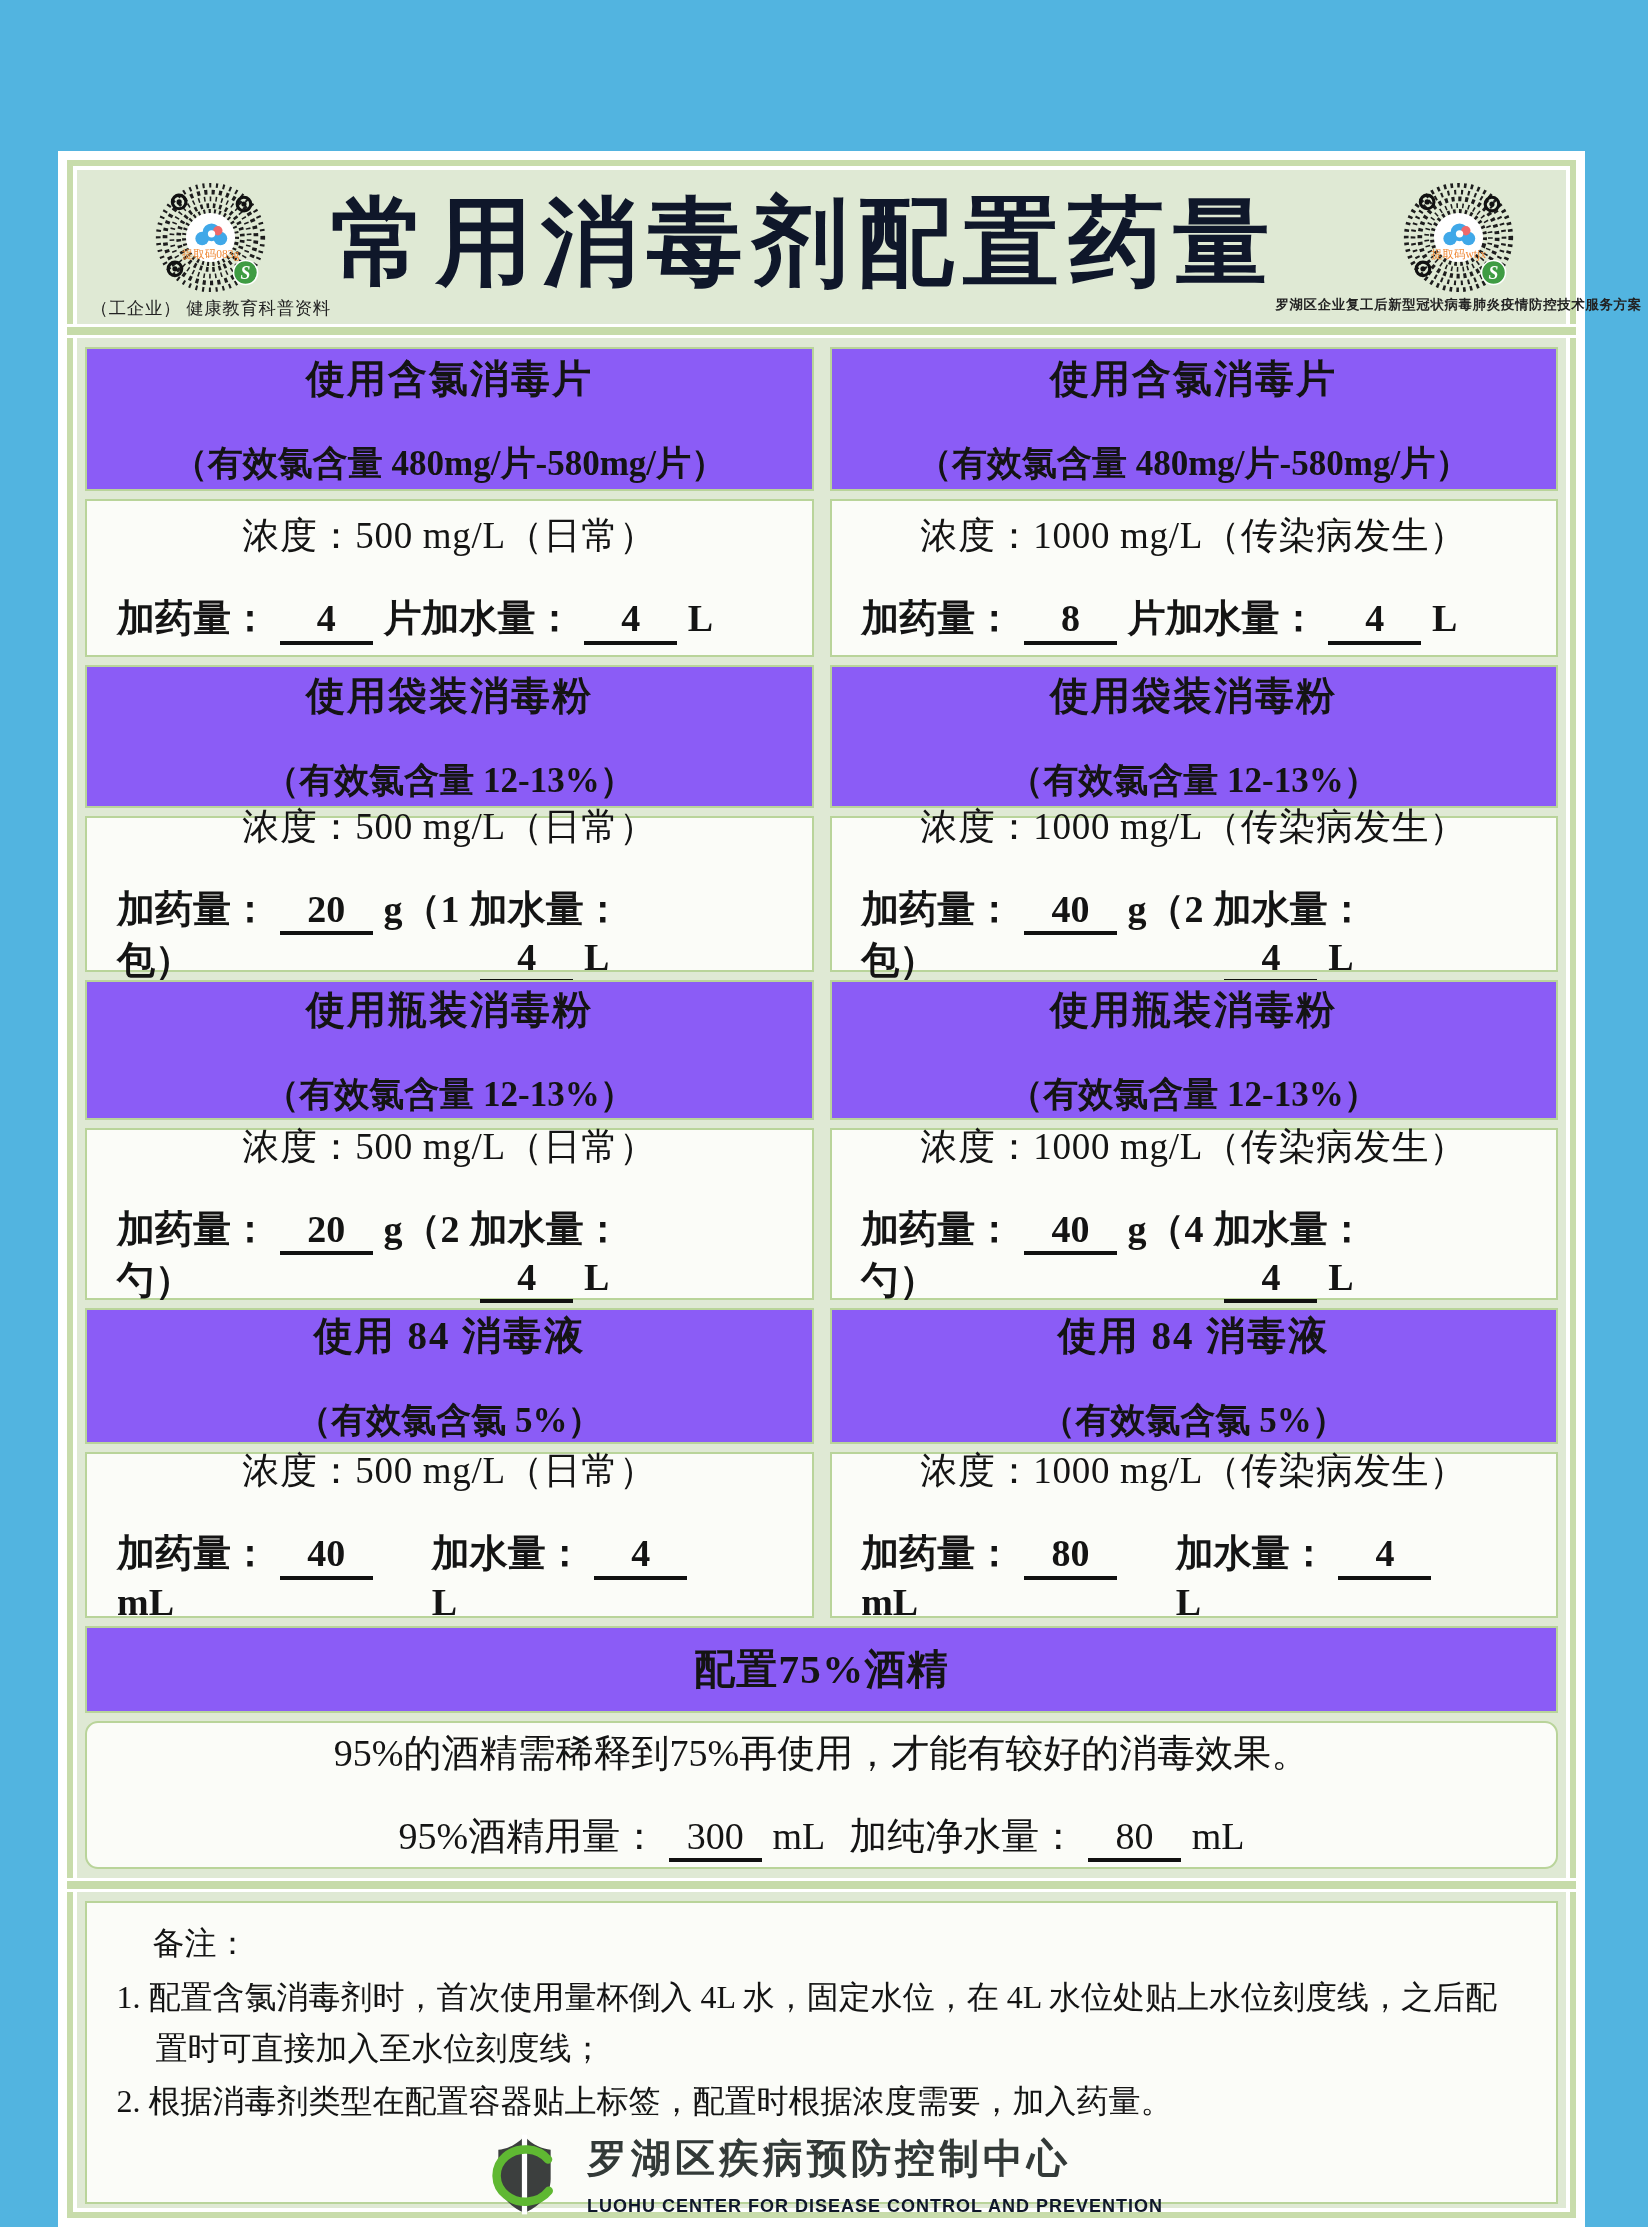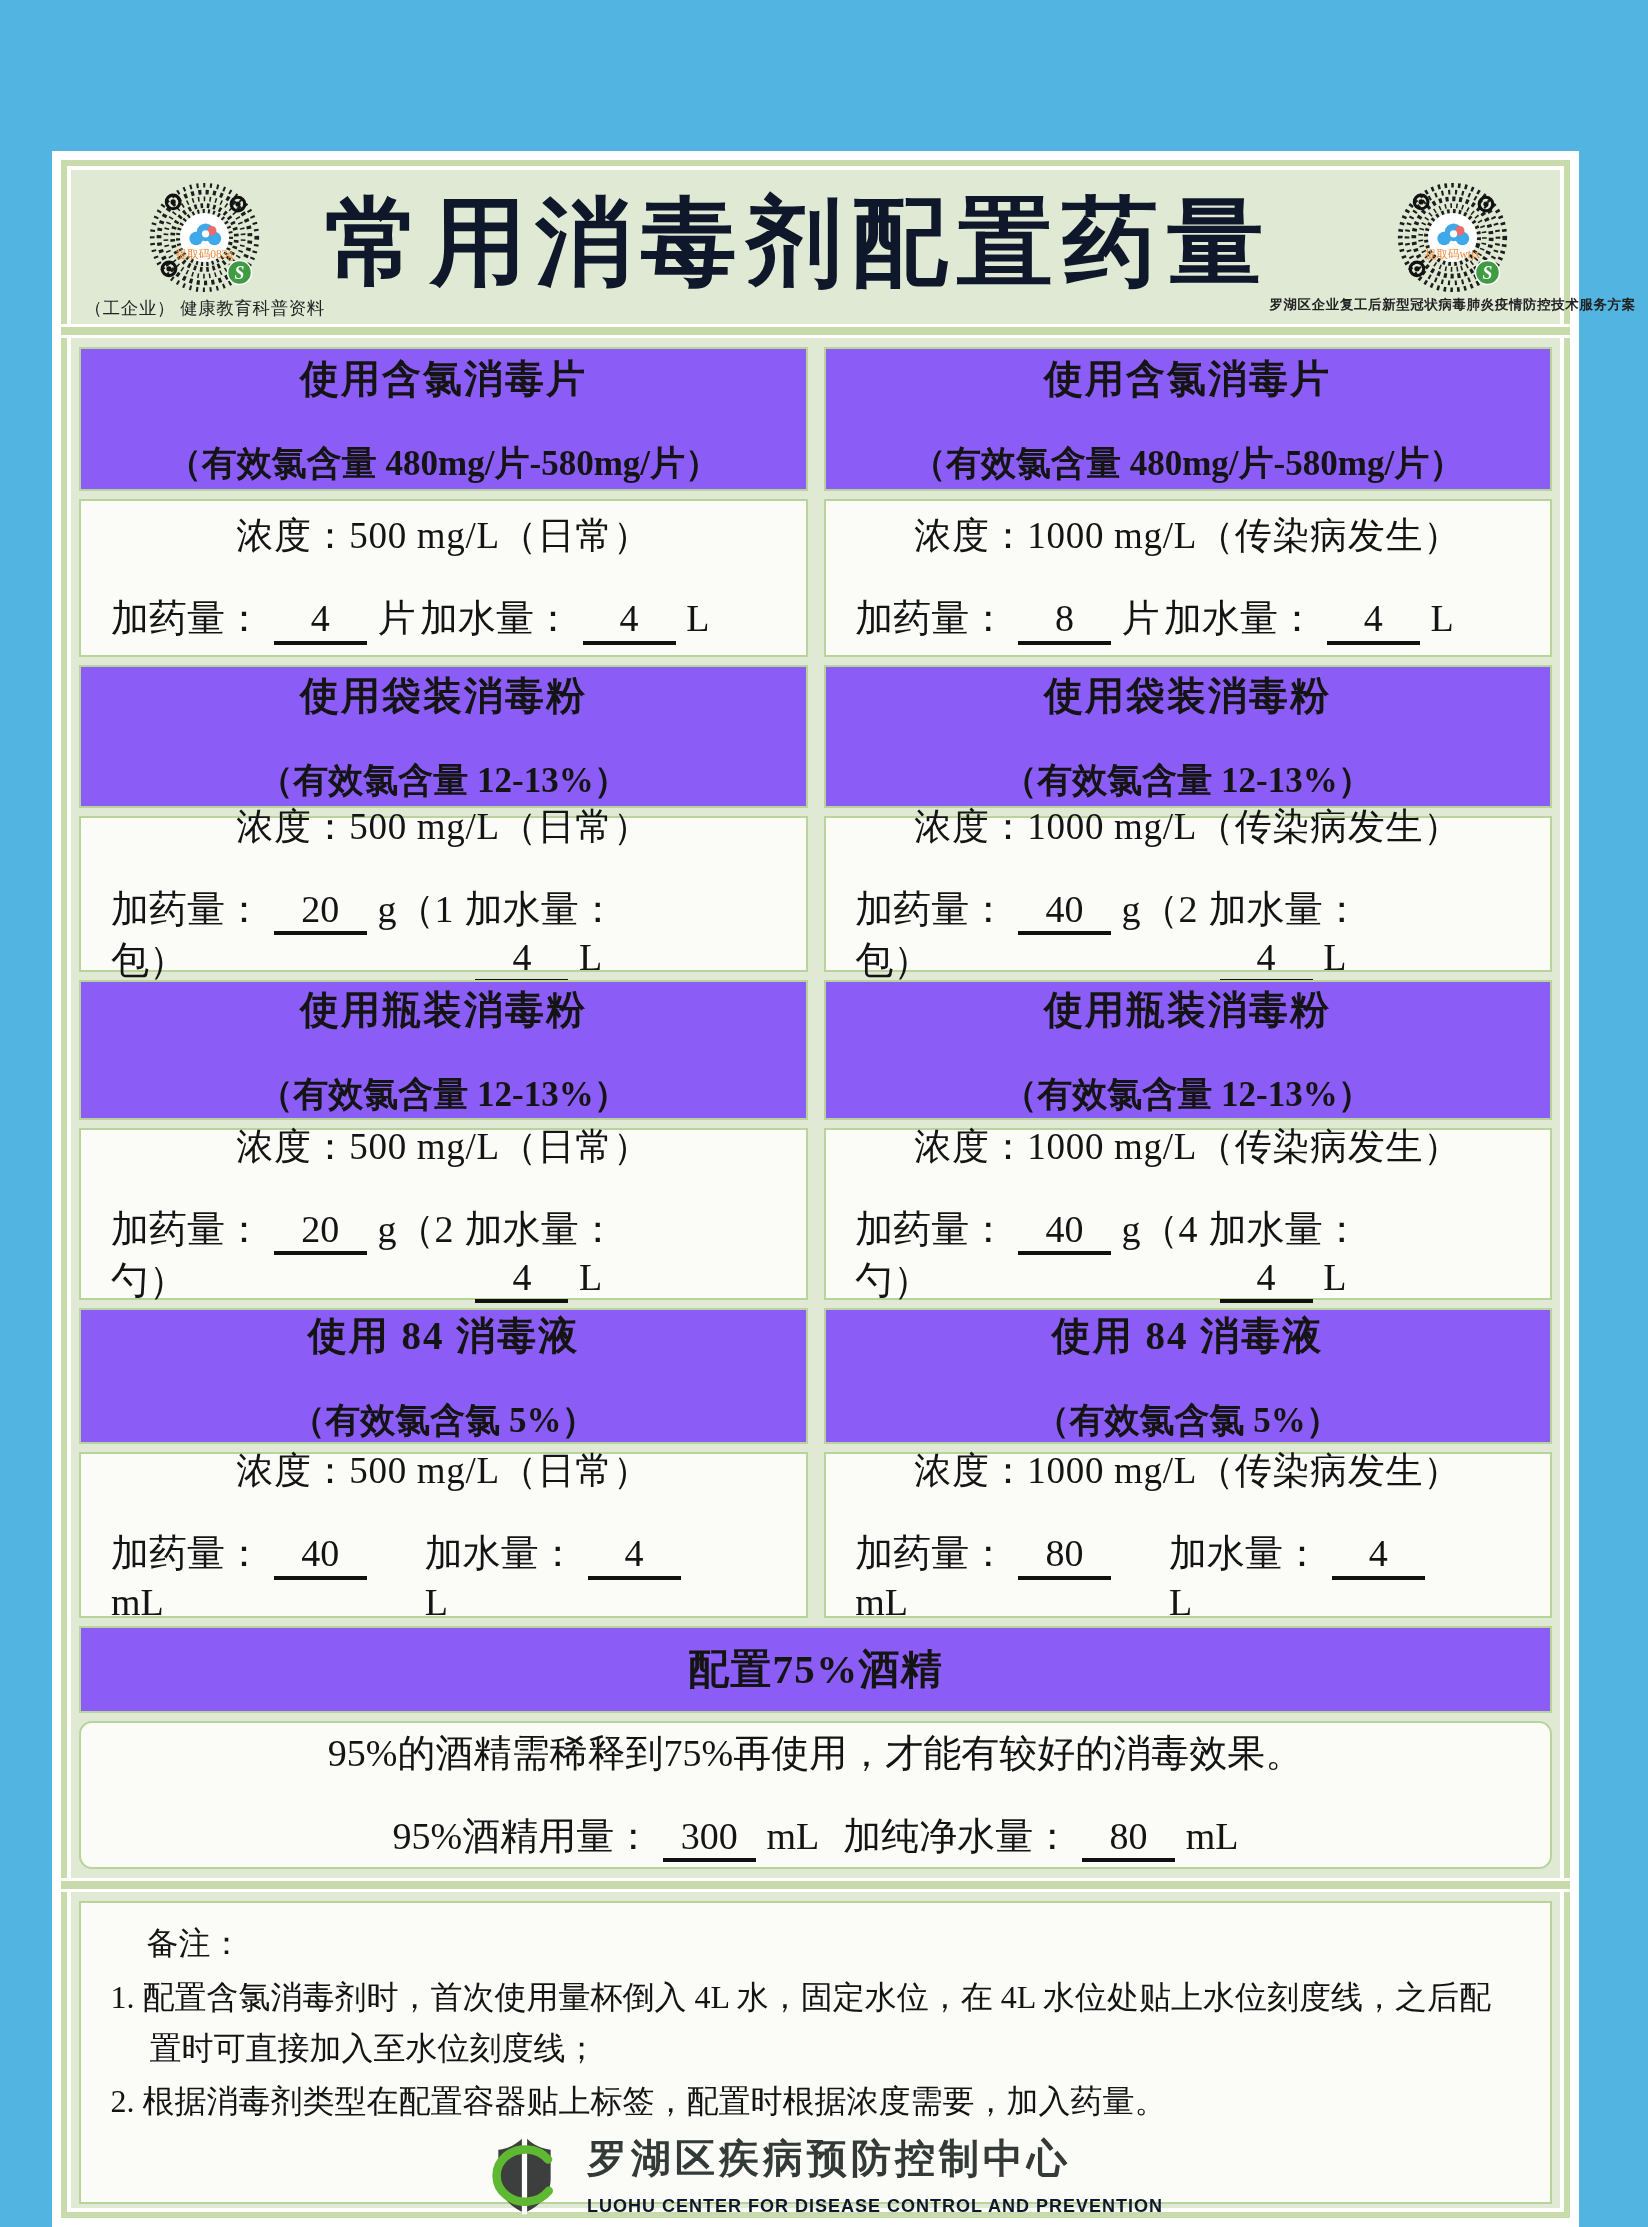--- a/index.html
+++ b/index.html
@@ -1,18 +1,18 @@
 <!DOCTYPE html>
 <html style="font-size:10.7px"><head>
 <meta charset="utf-8">
 <style>
   * { margin:0; padding:0; box-sizing:border-box; }
   body { font-family:"Liberation Serif","DejaVu Serif",serif; }
   .page { position:relative; width:1648px; height:2227px; background:#52b4e0; overflow:hidden; color:#141414; }
-  .card { position:absolute; left:52px; top:151px; width:1527px; height:2076px; background:#ffffff; padding:8.7px; }
+  .card { position:absolute; left:58px; top:151px; width:1527px; height:2076px; background:#ffffff; padding:8.7px; }
   .card-frame { width:100%; height:100%; background:#dfe9d4;
                 box-shadow: inset 0 0 0 6px #c8dcab, inset 0 0 0 10px #ffffff;
                 padding:16px 18.7px 14.7px; display:flex; flex-direction:column; }
   
   .header-row { height:142px; display:flex; justify-content:space-between; align-items:flex-start; padding:4px 5.3px 0; }
   .qr-block { display:flex; flex-direction:column; align-items:center; }
   .qr-left { width:287px; }
   .qr-right { width:360px; }
   .qr-caption { font-size:17.4px; letter-spacing:0.7px; margin-top:1.3px; white-space:nowrap; color:#222; }
   .qr-right .qr-caption { font-size:13.4px; font-weight:700; }
@@ -25,21 +25,21 @@
   .hband2 { margin-top:9.3px; }
   
   .grid { display:grid; grid-template-columns:1fr 1fr; column-gap:16px; row-gap:8px; margin-top:9.3px;
           grid-template-rows:144px 158px 143px 156px 140px 172px 136px 166px 87px 148px; }
   .cell { border:2.7px solid #b9d49a; }
   .cell.head { background:#8b5cf6; display:flex; flex-direction:column; align-items:center; justify-content:center; gap:34px; }
   .cell.head .h1 { font-size:39px; font-weight:700; letter-spacing:2px; }
   .cell.head .h2 { font-size:35px; font-weight:700; }
   .cell.body { background:#fbfcf8; display:flex; flex-direction:column; justify-content:center; gap:32px; padding:0 23px; }
   .conc { text-align:center; font-size:37px; letter-spacing:0.7px; }
-  .doseline { display:flex; justify-content:space-between; align-items:baseline; font-size:38px; padding:0 73px 0 6.7px; }
+  .doseline { display:flex; align-items:baseline; font-size:38px; padding:0 73px 0 6.7px;font-weight:bold; }
   .uval { display:inline-block; min-width:93px; border-bottom:4px solid #111; text-align:center;
           padding:0 6.7px 1.3px; margin:0 10.7px; line-height:1.05; }
   .span2 { grid-column:1 / -1; }
   .head-single { font-size:41px; font-weight:700; letter-spacing:1.3px; }
   .alc-body { gap:28px;border-radius:13px; }
   .alc-line1 { text-align:center; font-size:38px; }
   .alc-line2 { display:flex; justify-content:center; align-items:baseline; gap:24px; font-size:38px; }
   
   .notes { margin-top:9.3px; flex:1; border:2.7px solid #b9d49a; background:#fbfcf8; padding:14.7px 29px 6.7px;
            font-size:32px; line-height:1.58; }

